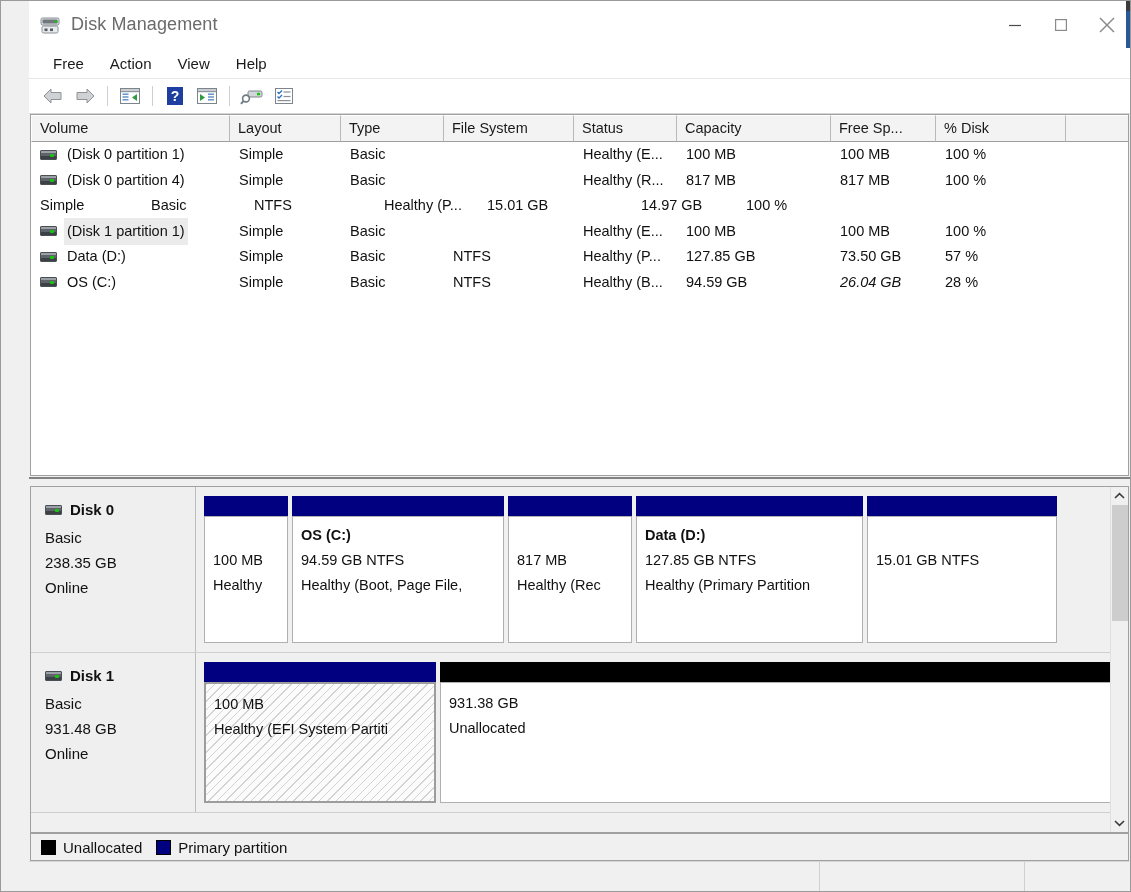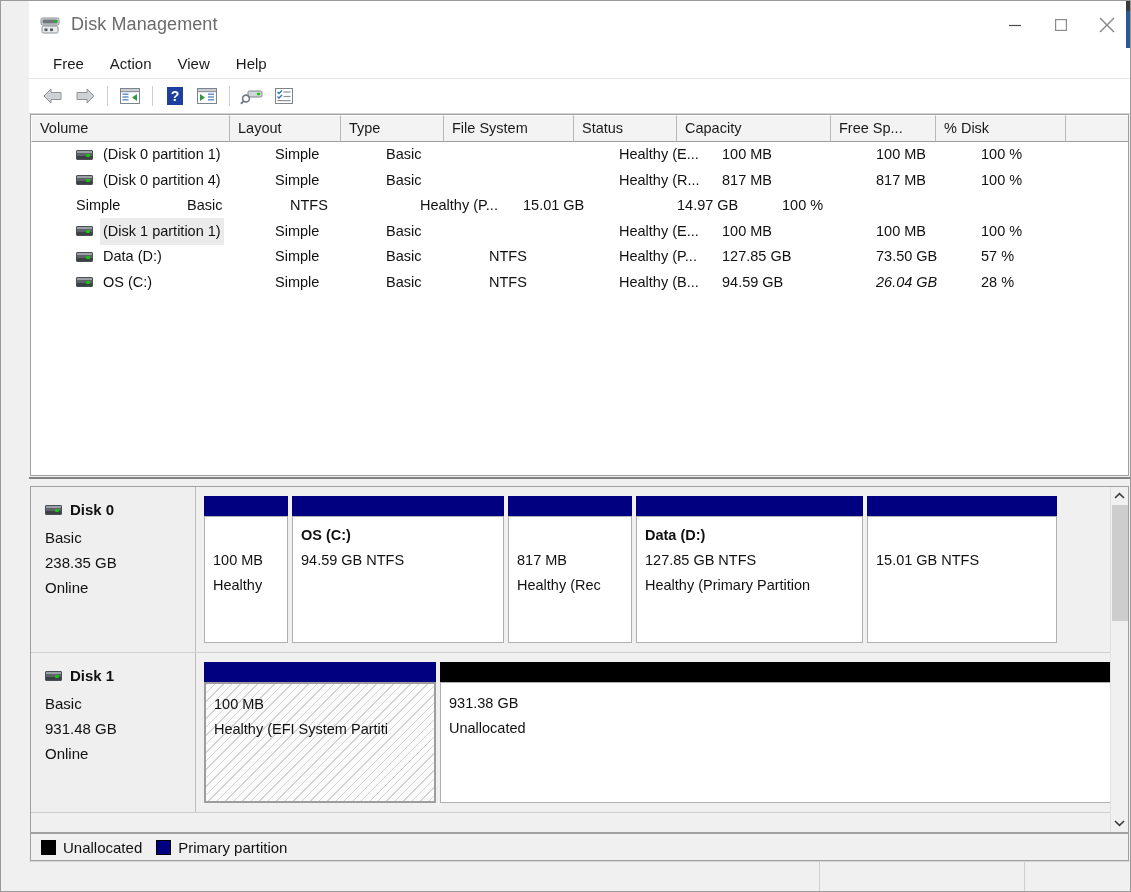--- a/index.html
+++ b/index.html
@@ -92,21 +92,21 @@
     border-right: 1px solid #b8b8b8;
     border-bottom: 1px solid #9e9e9e;
     border-top: 1px solid #ffffff;
     font-size: 14.5px; color: #1a1a1a;
     padding-left: 8px; line-height: 25px;
     overflow: hidden; white-space: nowrap;
     cursor: default;
   }
   .hdr-cell:first-child { border-left: 1px solid #ffffff; }
   .hdr-cell.last { border-right: none; }
-  .rows { flex: 1; overflow: hidden; margin-left: 36px; }
+  .rows { flex: 1; overflow: hidden; }
   .row { display: flex; height: 25.5px; align-items: center; }
   .cell {
     font-size: 14.5px; color: #111;
     padding-left: 9px; white-space: nowrap; overflow: hidden;
     line-height: 25px;
   }
   .cell.vol { display: flex; align-items: center; padding-left: 9px; }
   .vol-label { padding: 1px 3px; }
   .row.selected .vol-label { background: #ebebeb; }
   .drive-ico {
@@ -433,20 +433,21 @@
                 <div class="p-pad"></div>
                 <div>100 MB</div>
                 <div>Healthy</div>
               </div>
             </div>
             <div class="part" style="flex: 0 0 212px;">
               <div class="part-bar" style="background: rgb(0, 0, 128);"></div>
               <div class="part-body">
                 <div class="p-title">OS  (C:)</div>
                 <div>94.59 GB NTFS</div>
+                <div>Healthy (Boot, Page File,</div>
               </div>
             </div>
             <div class="part" style="flex: 0 0 124px;">
               <div class="part-bar" style="background: rgb(0, 0, 128);"></div>
               <div class="part-body">
                 <div class="p-pad"></div>
                 <div>817 MB</div>
                 <div>Healthy (Rec</div>
               </div>
             </div>

